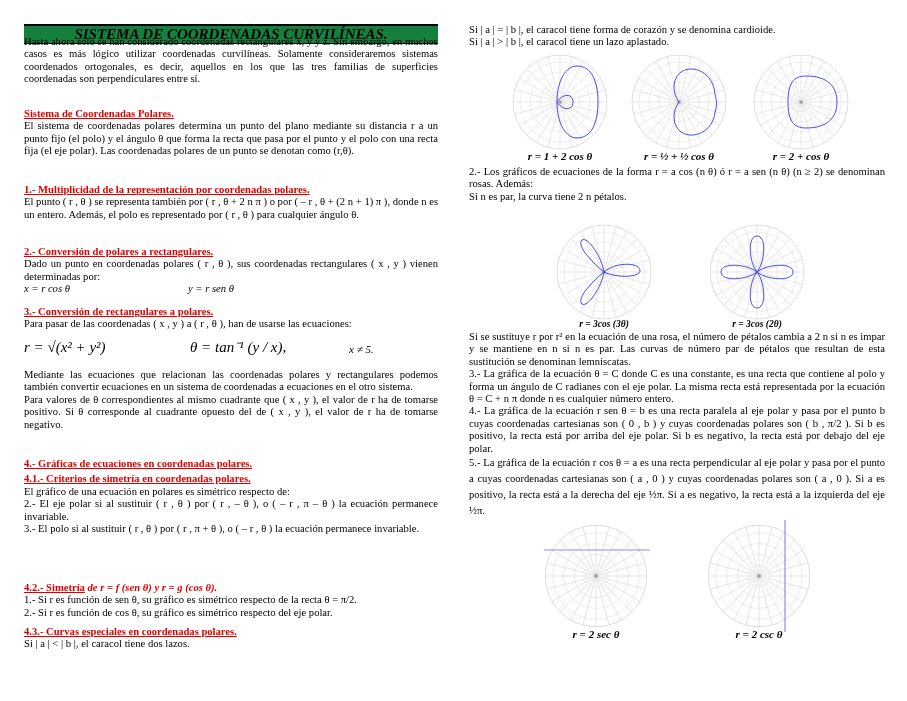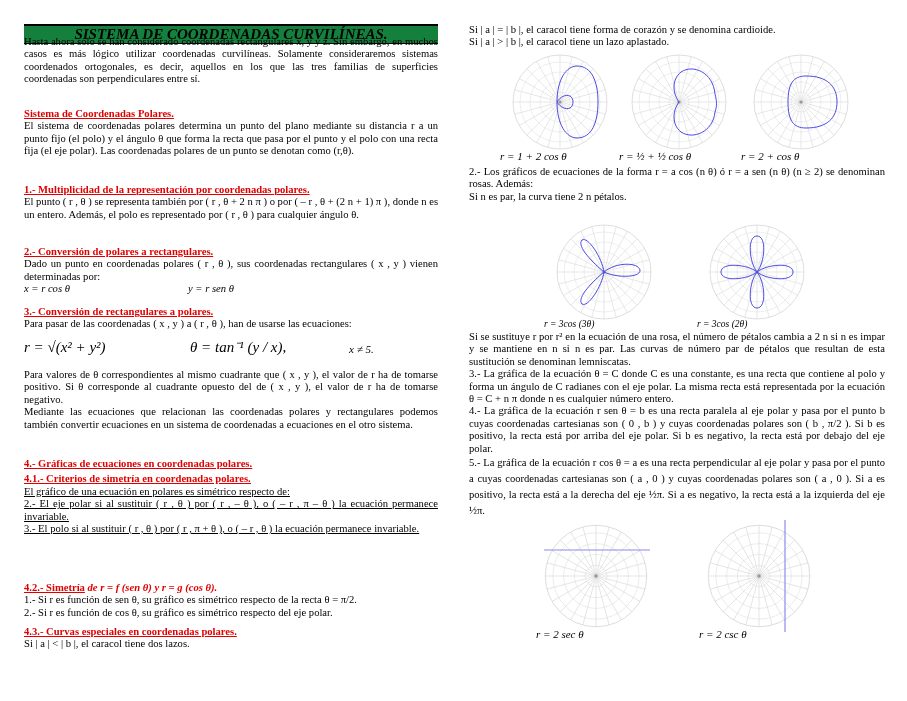--- a/index.html
+++ b/index.html
@@ -7,21 +7,21 @@
          font-family:"Liberation Serif", serif; color:#000; font-size:10.6px; line-height:12.4px; }
   .title-bar { position:absolute; left:24px; top:24px; width:414px; height:17px;
                background:#15803d; border-top:2px solid #000; border-bottom:1.5px solid #000;
                text-align:center; font-style:italic; font-weight:bold; font-size:15px; line-height:17px; }
   p { margin:0; text-align:justify; }
   .blk { position:absolute; }
   .h { color:#e00000; font-weight:bold; text-decoration:underline; text-decoration-color:#e00000; }
   .h-red-b { color:#e00000; font-weight:bold; }
   .eq-row { position:absolute; font-size:15px; font-family:"Liberation Serif", serif; }
   .fig { position:absolute; }
-  .cap { position:absolute; text-align:left; font-size:11px; white-space:nowrap; }
+  .cap { position:absolute; text-align:center; font-size:11px; white-space:nowrap;font-weight:bold; }
 </style>
 </head>
 <body>
 
 <div class="title-bar">SISTEMA DE COORDENADAS CURVILÍNEAS.</div>
 
 <div class="blk" style="left:24px; top:36px; width:414px;">
   <p>Hasta ahora sólo se han considerado coordenadas rectangulares x, y y z. Sin embargo, en muchos casos es más lógico utilizar coordenadas curvilíneas. Solamente consideraremos sistemas coordenados ortogonales, es decir, aquellos en los que las tres familias de superficies coordenadas son perpendiculares entre sí.</p>
 </div>
 
@@ -49,25 +49,25 @@
   <p>Para pasar de las coordenadas ( x , y ) a ( r , θ ), han de usarse las ecuaciones:</p>
 </div>
 
 <div class="eq-row" style="left:24px; top:337px; width:414px; height:30px;">
   <span style="position:absolute; left:0; top:4px; font-style:italic;">r = √(x² + y²)</span>
   <span style="position:absolute; left:166px; top:4px; font-style:italic;">θ = tan⁻¹ (y / x),</span>
   <span style="position:absolute; left:325px; top:6px; font-size:11px; font-style:italic;">x ≠ 5.</span>
 </div>
 
 <div class="blk" style="left:24px; top:369px; width:414px;">
+  <p>Mediante las ecuaciones que relacionan las coordenadas polares y rectangulares podemos también convertir ecuaciones en un sistema de coordenadas a ecuaciones en el otro sistema.</p>
   <p>Para valores de θ correspondientes al mismo cuadrante que ( x , y ), el valor de r ha de tomarse positivo. Si θ corresponde al cuadrante opuesto del de ( x , y ), el valor de r ha de tomarse negativo.</p>
-  <p>Mediante las ecuaciones que relacionan las coordenadas polares y rectangulares podemos también convertir ecuaciones en un sistema de coordenadas a ecuaciones en el otro sistema.</p>
 </div>
 
-<div class="blk" style="left:24px; top:458px; width:414px;text-decoration:underline;">
+<div class="blk" style="left:24px; top:458px; width:414px;">
   <div class="h">4.- Gráficas de ecuaciones en coordenadas polares.</div>
   <div class="h" style="margin-top:3px;">4.1.- Criterios de simetría en coordenadas polares.</div>
   <p>El gráfico de una ecuación en polares es simétrico respecto de:</p>
   <p>2.- El eje polar si al sustituir ( r , θ ) por ( r , – θ ), o ( – r , π – θ ) la ecuación permanece invariable.</p>
   <p>3.- El polo si al sustituir ( r , θ ) por ( r , π + θ ), o ( – r , θ ) la ecuación permanece invariable.</p>
 </div>
 
 <div class="blk" style="left:24px; top:582px; width:414px;">
   <div><span class="h">4.2.- Simetría</span><span class="h-red-b" style="font-style:italic;"> de r = f (sen θ) y r = g (cos θ).</span></div>
   <p>1.- Si r es función de sen θ, su gráfico es simétrico respecto de la recta θ = π/2.</p>

